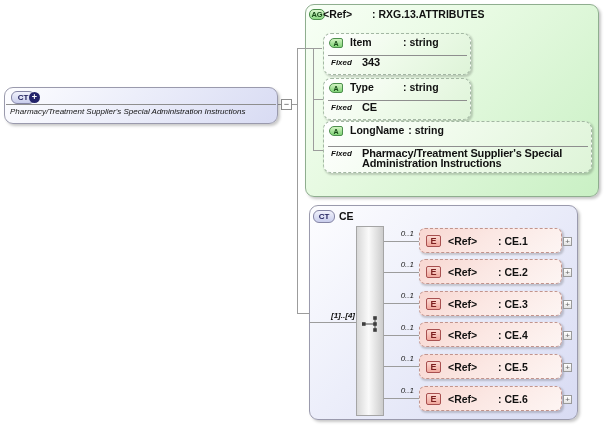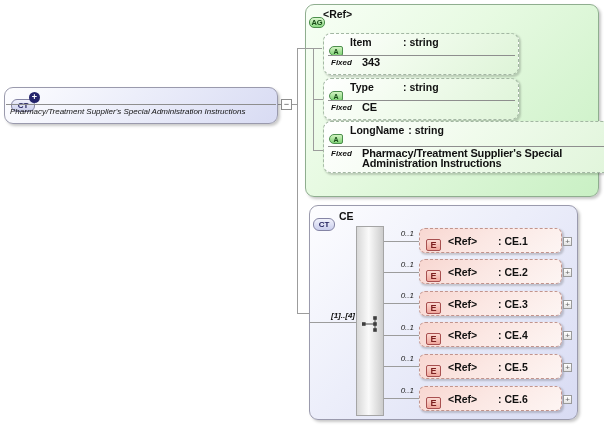--- a/index.html
+++ b/index.html
@@ -7,42 +7,42 @@
          font-family:"Liberation Sans",sans-serif;color:#111;}
   .ln{position:absolute;background:#9c9c9c;z-index:2;}
   
   .bigbox{position:absolute;border:1px solid #9a9aad;border-radius:9px;
           box-shadow:2px 2px 3px rgba(0,0,0,0.22);z-index:0;}
   .lav{background:linear-gradient(135deg,#fdfdff 0%,#eceefa 45%,#d8dbf3 100%);}
   .grn{background:linear-gradient(135deg,#f8fff6 0%,#e7fae2 40%,#c9f0c4 100%);border-color:#8fae8f;}
   .leftbox{z-index:3;}
   
   .badge{position:absolute;display:flex;align-items:center;justify-content:center;
-         font-weight:bold;box-sizing:border-box;white-space:nowrap;margin-top:8px;}
+         font-weight:bold;box-sizing:border-box;white-space:nowrap;}
   .ctbadge{border:1px solid #8585a5;border-radius:6px;
            background:linear-gradient(180deg,#f1f2fc 0%,#c9cdec 100%);color:#20205c;}
   .agbadge{border:1px solid #4c8f4c;border-radius:5px;
            background:linear-gradient(180deg,#dbf7cf 0%,#8cd984 100%);color:#174917;font-size:7.5px;}
   .abadge{border:1px solid #4c8f4c;border-radius:5px 2px 2px 5px;
           background:linear-gradient(180deg,#d2f3c2 0%,#7fd276 100%);color:#174917;font-size:7px;
           width:14px;height:10px;left:5px;top:4px;}
   .ebadge{border:1px solid #a85050;border-radius:2px;
           background:linear-gradient(180deg,#fbdad3 0%,#f0a89d 100%);color:#7c1f1f;
           font-size:9px;width:15px;height:12px;}
   .pluscirc{position:absolute;width:11px;height:11px;border-radius:50%;background:#23236b;
             color:#fff;font-size:9px;font-weight:bold;display:flex;align-items:center;
             justify-content:center;line-height:1;}
   
   .title{position:absolute;font-weight:bold;font-size:10.5px;white-space:nowrap;}
   .subtitle{position:absolute;font-style:italic;font-size:8px;white-space:nowrap;color:#111;}
   .sep{position:absolute;border-top:1px solid #8e8e8e;height:0;}
   
   .attrbox{position:absolute;border:1px dashed #a3b7a3;border-radius:8px;z-index:3;
            background:linear-gradient(135deg,#ffffff 0%,#f0fbec 45%,#def4d8 100%);
-           box-shadow:1.5px 1.5px 2px rgba(0,0,0,0.18);padding-left:48px;}
+           box-shadow:1.5px 1.5px 2px rgba(0,0,0,0.18);}
   .attr-title{position:absolute;left:26px;top:2px;display:flex;font-weight:bold;
               font-size:10.5px;white-space:nowrap;}
   .attr-title .nm{min-width:49px;margin-right:4px;}
   .fixedlbl{position:absolute;left:7px;top:24px;font-style:italic;font-size:8px;font-weight:bold;}
   .fixedval{position:absolute;left:38px;top:24px;font-weight:bold;font-size:11px;line-height:9.5px;
             letter-spacing:-0.15px;}
   
   .elem{position:absolute;left:109px;width:143px;height:25px;border:1px dashed #c2948d;
         border-radius:6px;z-index:3;box-sizing:border-box;
         background:linear-gradient(145deg,#f8d7d1 0%,#fbe7e3 45%,#fdf5f3 100%);
@@ -87,20 +87,21 @@
     <span class="badge ctbadge" style="left:6px;top:3px;width:24px;height:13px;font-size:8px">CT</span>
     <span class="pluscirc" style="left:24px;top:4px">+</span>
     <div class="sep" style="left:1px;right:1px;top:16px"></div>
     <span class="subtitle" style="left:5px;top:19px">Pharmacy/Treatment Supplier's Special Administration Instructions</span>
   </div>
 
   <div class="bigbox grn" style="left:305px;top:4px;width:292px;height:191px">
     <span class="badge agbadge" style="left:3px;top:4px;width:16px;height:11px">AG</span>
     <span class="title" style="left:17px;top:3px;display:flex">
         <span style="min-width:49px">&lt;Ref&gt;</span>
+        <span>: RXG.13.ATTRIBUTES</span>
       </span>
 
     <div class="attrbox" style="left:17px;top:28px;width:146px;height:40px">
       <span class="badge abadge">A</span>
       <span class="attr-title">
           <span class="nm">Item</span>
           <span>: string</span>
         </span>
       <div class="sep" style="left:4px;right:3px;top:21px"></div>
       <span class="fixedlbl">Fixed</span>

